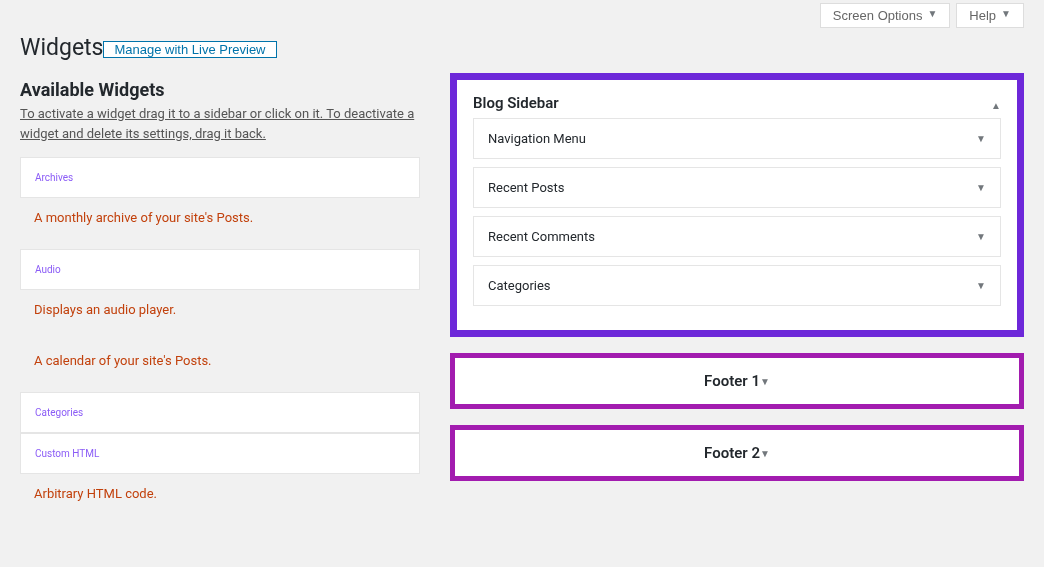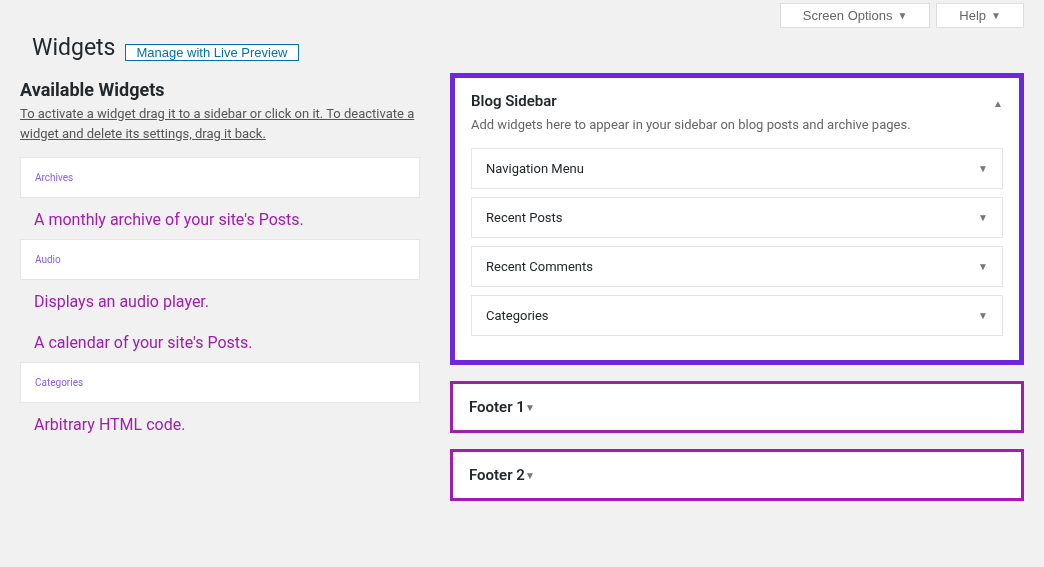--- a/index.html
+++ b/index.html
@@ -19,33 +19,32 @@
   }
   .top-bar {
     display: flex;
     justify-content: flex-end;
     padding: 3px 0 0 0;
     gap: 6px;
   }
   .top-btn {
     background: #fff;
     border: 1px solid #ddd;
-    padding: 4px 22px;
+    padding: 4px 12px;
     font-size: 13px;
     color: #666;
     cursor: pointer;
     display: inline-flex;
-    align-items: center;
+    align-items: flex-start;
     gap: 5px;
   }
   .heading-row {
     display: flex;
-    align-items: flex-end;
-    gap: 10px;
-    margin: 6px 0 12px 12px;
+    align-items: center;
+    margin: 6px 0 12px 0;
   }
   h1.page-title {
     font-size: 23px;
     font-weight: 400;
     margin: 0;
     color: #23282d;
   }
   .live-preview-btn {
     border: 1px solid #0073aa;
     color: #0073aa;
@@ -79,27 +78,27 @@
   }
   .widget-item {
     background: #fff;
     border: 1px solid #e5e5e5;
     padding: 14px 14px;
     font-size: 10px;
     color: #8b5cf6;
     cursor: pointer;
   }
   .widget-desc {
-    color: #a21caf;
-    padding: 12px 14px 10px 14px;
-    font-size: 16px;
+    color: #c2410c;
+    padding: 12px 14px 24px 14px;
+    font-size: 13px;
   }
   .sidebar-box {
     background: #fff;
-    border: 5px solid #6d28d9;
+    border: 7px solid #6d28d9;
     padding: 12px 16px 16px 16px;
     margin-bottom: 16px;
   }
   .sidebar-header {
     display: flex;
     justify-content: space-between;
     align-items: center;
     cursor: pointer;
   }
   .sidebar-header h3 {
@@ -122,25 +121,25 @@
     display: flex;
     justify-content: space-between;
     align-items: center;
     font-size: 13px;
     color: #23282d;
     cursor: pointer;
     gap: 45px;
   }
   .collapsed-area {
     background: #fff;
-    border: 3px solid #a21caf;
+    border: 5px solid #a21caf;
     padding: 12px 16px;
     margin-bottom: 16px;
     display: flex;
-    justify-content: flex-start;
+    justify-content: center;
     align-items: center;
     cursor: pointer;
   }
   .collapsed-area h3 {
     font-size: 15px;
     font-weight: 600;
     margin: 2px 0;
     color: #23282d;
   }
   .arrow {
@@ -178,31 +177,31 @@
       <div class="widget-item"><span>Archives</span></div>
       <div class="widget-desc">A monthly archive of your site's Posts.</div>
 
       <div class="widget-item"><span>Audio</span></div>
       <div class="widget-desc">Displays an audio player.</div>
 
       <div class="widget-desc">A calendar of your site's Posts.</div>
 
       <div class="widget-item"><span>Categories</span></div>
 
+      <div class="widget-item"><span>Custom HTML</span></div>
       <div class="widget-desc">Arbitrary HTML code.</div>
     </div>
 
     <div class="col-right">
 
       <div class="sidebar-box">
         <div class="sidebar-header">
           <h3>Blog Sidebar</h3>
           <span class="arrow">▲</span>
         </div>
-        <p class="area-desc">Add widgets here to appear in your sidebar on blog posts and archive pages.</p>
 
         <div class="slot">
           <span>Navigation Menu</span>
           <span class="arrow">▼</span>
         </div>
         <div class="slot">
           <span>Recent Posts</span>
           <span class="arrow">▼</span>
         </div>
         <div class="slot">

